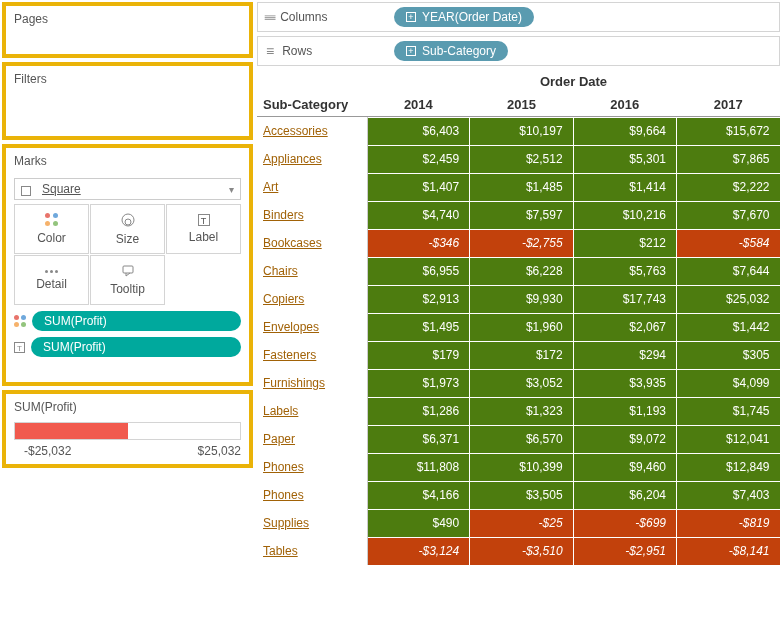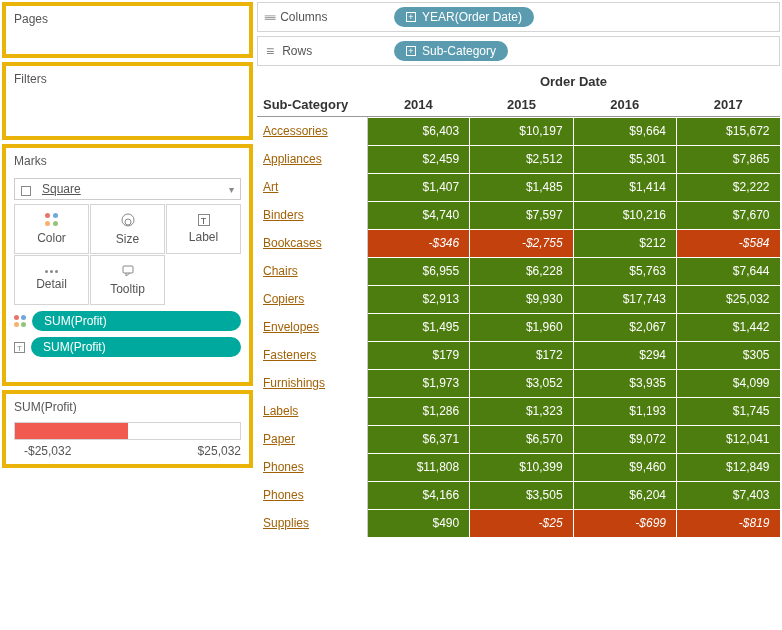--- a/index.html
+++ b/index.html
@@ -382,16 +382,31 @@
             <td>
               <div class="cell neg">-$25</div>
             </td>
             <td>
               <div class="cell neg">-$699</div>
             </td>
             <td>
               <div class="cell neg">-$819</div>
             </td>
           </tr>
+          <tr>
+            <td class="rowlabel">Tables</td>
+            <td>
+              <div class="cell neg">-$3,124</div>
+            </td>
+            <td>
+              <div class="cell neg">-$3,510</div>
+            </td>
+            <td>
+              <div class="cell neg">-$2,951</div>
+            </td>
+            <td>
+              <div class="cell neg">-$8,141</div>
+            </td>
+          </tr>
         </tbody>
     </table>
   </div>
 </div>
 
 </body></html>

